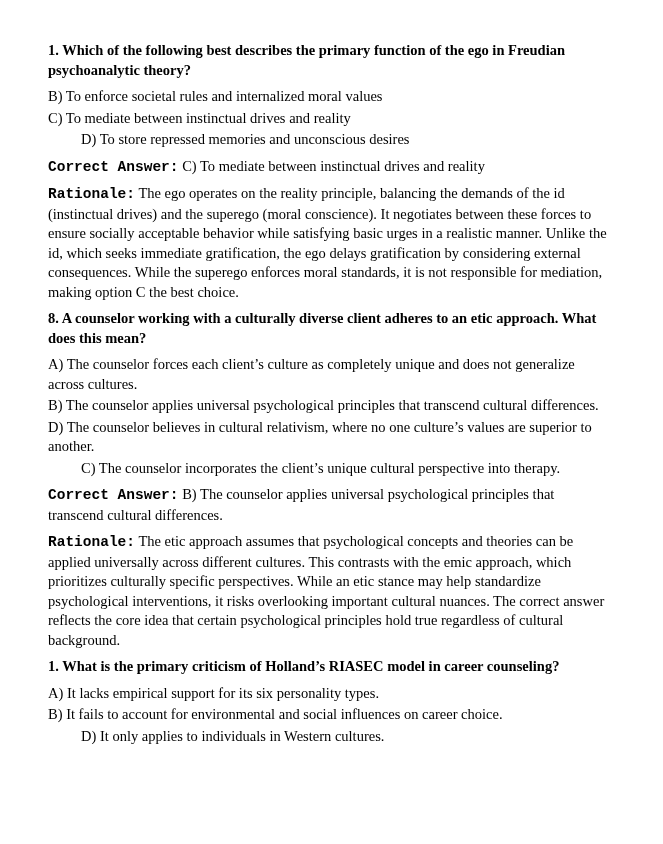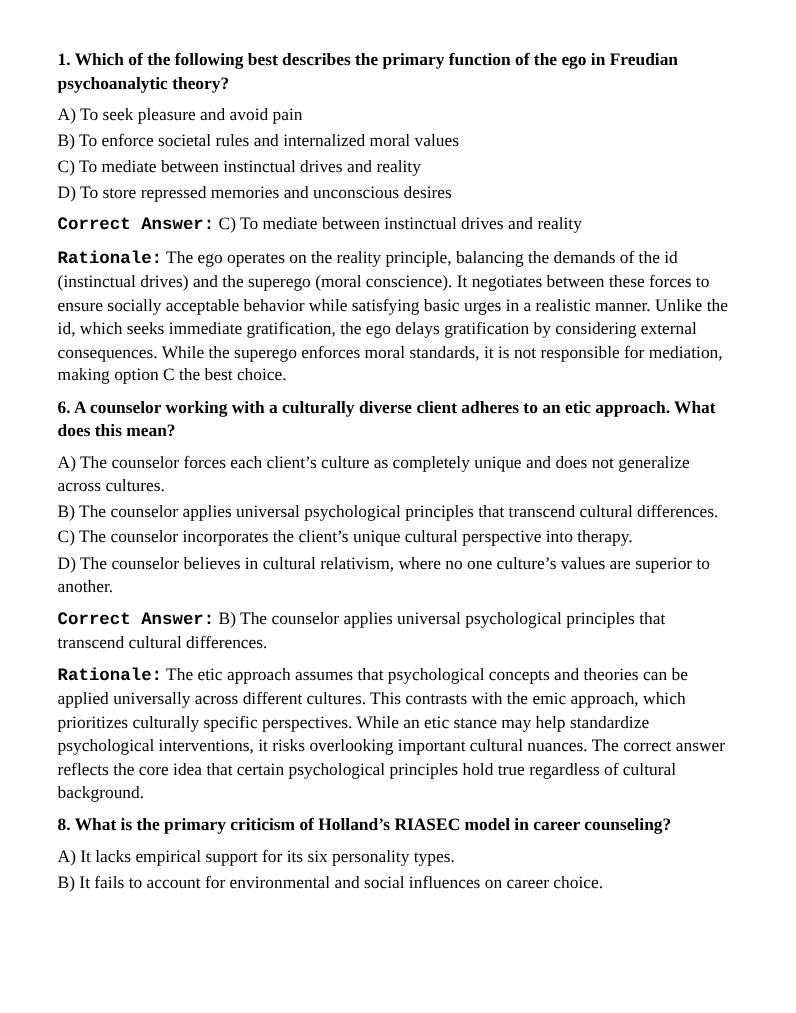--- a/index.html
+++ b/index.html
@@ -28,57 +28,57 @@
     font-weight: bold;
   }
   .options {
     margin: 0 0 7px 0;
   }
   .options p.option {
     margin: 0 0 2px 0;
   }
   .options p.option:last-child {
     margin-bottom: 0;
+    margin-left: 33px;
   }
   .inline-label {
     font-weight: bold;
     font-family: Liberation Mono, monospace;
   }
 </style>
 </head>
 <body>
 
 <div class="page">
 
   <section>
     <p class="q-title">1. Which of the following best describes the primary function of the ego in Freudian psychoanalytic theory?</p>
     <div class="options">
-      <p class="option">A) To seek pleasure and avoid pain</p>
       <p class="option">B) To enforce societal rules and internalized moral values</p>
       <p class="option">C) To mediate between instinctual drives and reality</p>
       <p class="option">D) To store repressed memories and unconscious desires</p>
     </div>
     <p><span class="inline-label">Correct Answer:</span> <span>C) To mediate between instinctual drives and reality</span></p>
     <p><span class="inline-label">Rationale:</span> <span>The ego operates on the reality principle, balancing the demands of the id (instinctual drives) and the superego (moral conscience). It negotiates between these forces to ensure socially acceptable behavior while satisfying basic urges in a realistic manner. Unlike the id, which seeks immediate gratification, the ego delays gratification by considering external consequences. While the superego enforces moral standards, it is not responsible for mediation, making option C the best choice.</span></p>
   </section>
 
   <section>
-    <p class="q-title">6. A counselor working with a culturally diverse client adheres to an etic approach. What does this mean?</p>
+    <p class="q-title">8. A counselor working with a culturally diverse client adheres to an etic approach. What does this mean?</p>
     <div class="options">
       <p class="option">A) The counselor forces each client’s culture as completely unique and does not generalize across cultures.</p>
       <p class="option">B) The counselor applies universal psychological principles that transcend cultural differences.</p>
+      <p class="option">D) The counselor believes in cultural relativism, where no one culture’s values are superior to another.</p>
       <p class="option">C) The counselor incorporates the client’s unique cultural perspective into therapy.</p>
-      <p class="option">D) The counselor believes in cultural relativism, where no one culture’s values are superior to another.</p>
     </div>
     <p><span class="inline-label">Correct Answer:</span> <span>B) The counselor applies universal psychological principles that transcend cultural differences.</span></p>
     <p><span class="inline-label">Rationale:</span> <span>The etic approach assumes that psychological concepts and theories can be applied universally across different cultures. This contrasts with the emic approach, which prioritizes culturally specific perspectives. While an etic stance may help standardize psychological interventions, it risks overlooking important cultural nuances. The correct answer reflects the core idea that certain psychological principles hold true regardless of cultural background.</span></p>
   </section>
 
   <section>
-    <p class="q-title">8. What is the primary criticism of Holland’s RIASEC model in career counseling?</p>
+    <p class="q-title">1. What is the primary criticism of Holland’s RIASEC model in career counseling?</p>
     <div class="options">
       <p class="option">A) It lacks empirical support for its six personality types.</p>
       <p class="option">B) It fails to account for environmental and social influences on career choice.</p>
       <p class="option">D) It only applies to individuals in Western cultures.</p>
     </div>
   </section>
 
 </div>
 
 </body></html>

